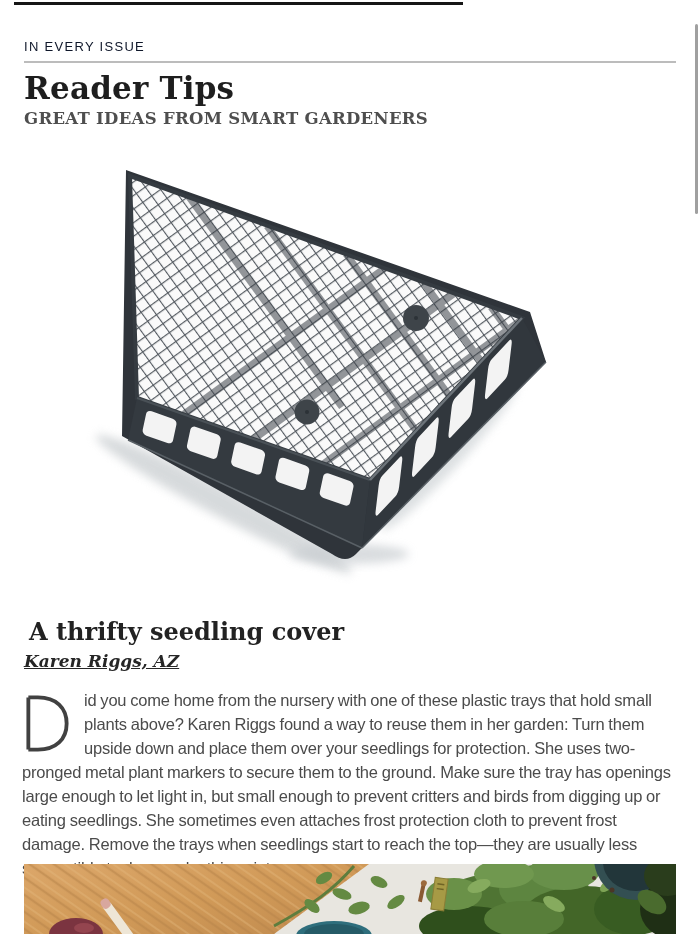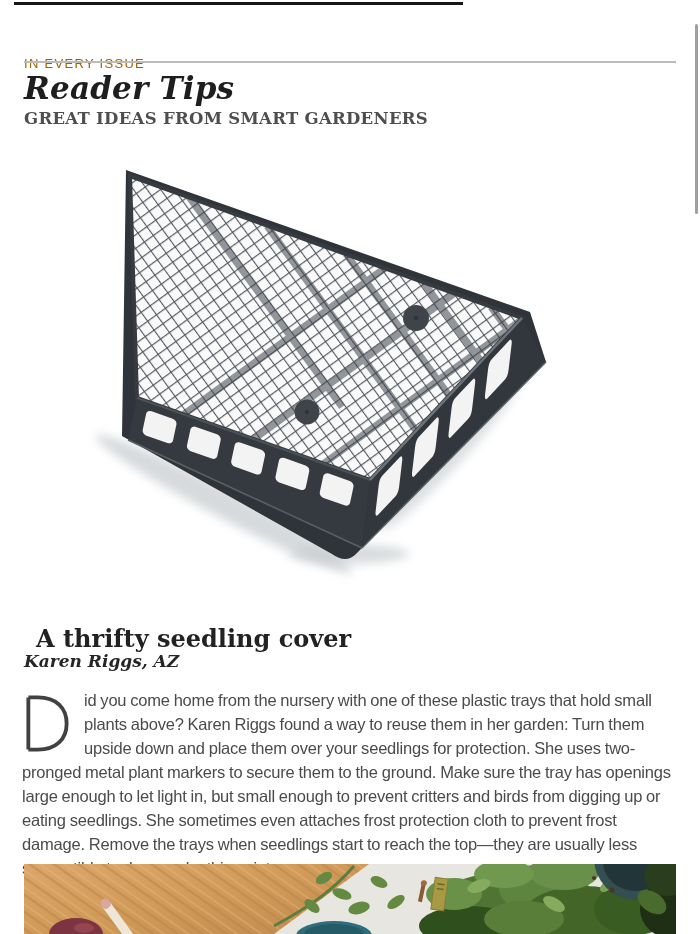--- a/index.html
+++ b/index.html
@@ -6,50 +6,50 @@
   body{
     width:700px;height:934px;position:relative;overflow:hidden;
     background:#ffffff;
     font-family:"Liberation Sans", sans-serif;
   }
   .top-rule{
     position:absolute;left:14px;top:2px;width:449px;height:3px;
     background:#161616;
   }
   .kicker{
-    position:absolute;left:24px;top:56px;
-    font-size:13px;letter-spacing:1.3px;color:#a16207;font-weight:400;
+    position:absolute;left:24px;top:39px;
+    font-size:13px;letter-spacing:1.3px;color:#0f172a;font-weight:400;
   }
   .header-rule{
     position:absolute;left:24px;top:61px;width:652px;height:2px;
     background:#bcbcbc;border:none;margin:0;
   }
   .page-title{
     position:absolute;left:24px;top:70px;margin:0;
     font-family:"DejaVu Serif", serif;font-weight:700;
-    font-size:31px;color:#1e1e1e;letter-spacing:0.2px;font-style:italic;
+    font-size:31px;color:#1e1e1e;letter-spacing:0.2px;
   }
   .page-subtitle{
     position:absolute;left:24px;top:109px;
     font-family:"DejaVu Serif", serif;font-size:16.5px;color:#4e4e4e;
     letter-spacing:0.3px;
     font-weight:bold;
   }
   .tray-figure{
     position:absolute;left:24px;top:152px;width:652px;height:455px;margin:0;
   }
   .article-heading{
-    position:absolute;left:24px;top:612px;margin:12px;
+    position:absolute;left:24px;top:612px;margin:5px;
     font-family:"DejaVu Serif", serif;font-weight:700;
     font-size:24px;color:#222222;
   }
   .byline{
     position:absolute;left:24px;top:651px;
     font-family:"DejaVu Serif", serif;font-style:italic;font-weight:700;
-    font-size:17px;color:#262626;
+    font-size:17px;color:#262626;text-decoration:underline;
   }
   .article-body{
     position:absolute;left:22px;top:688px;width:658px;margin:0;
     font-size:16.5px;line-height:24px;color:#4b4b4b;
     letter-spacing:-0.2px;word-spacing:-0.5px;text-align:left;
   }
   .dropcap{
     float:left;width:47px;height:63px;margin:4px 13px 0 2px;
   }
   .sr-only{

